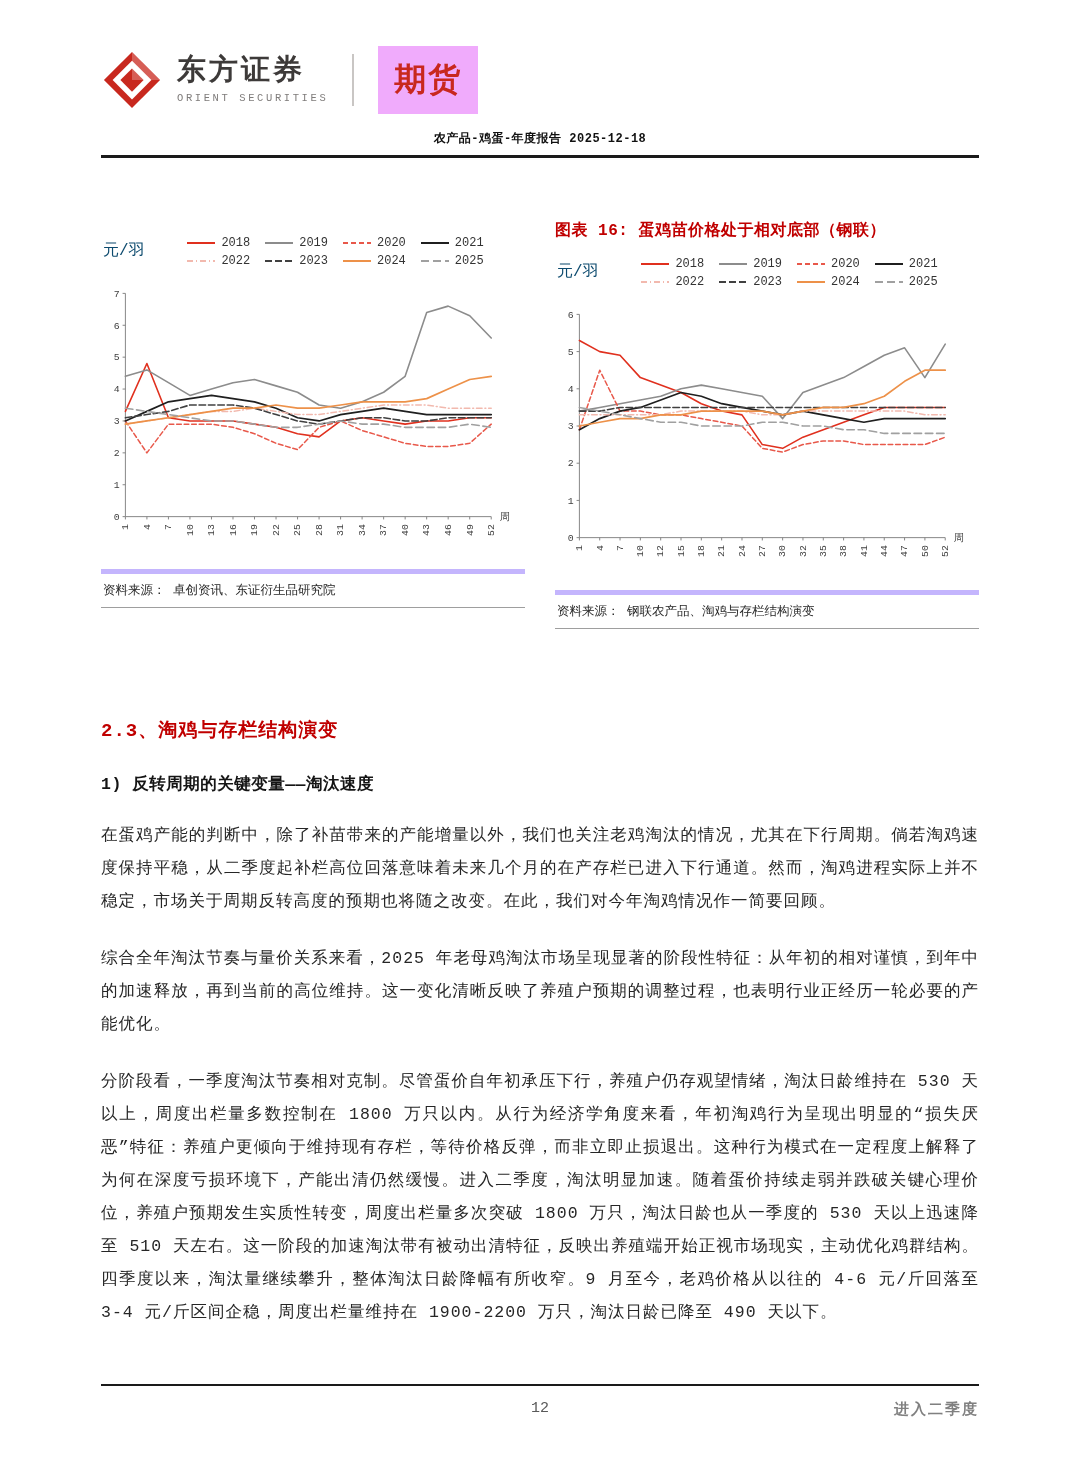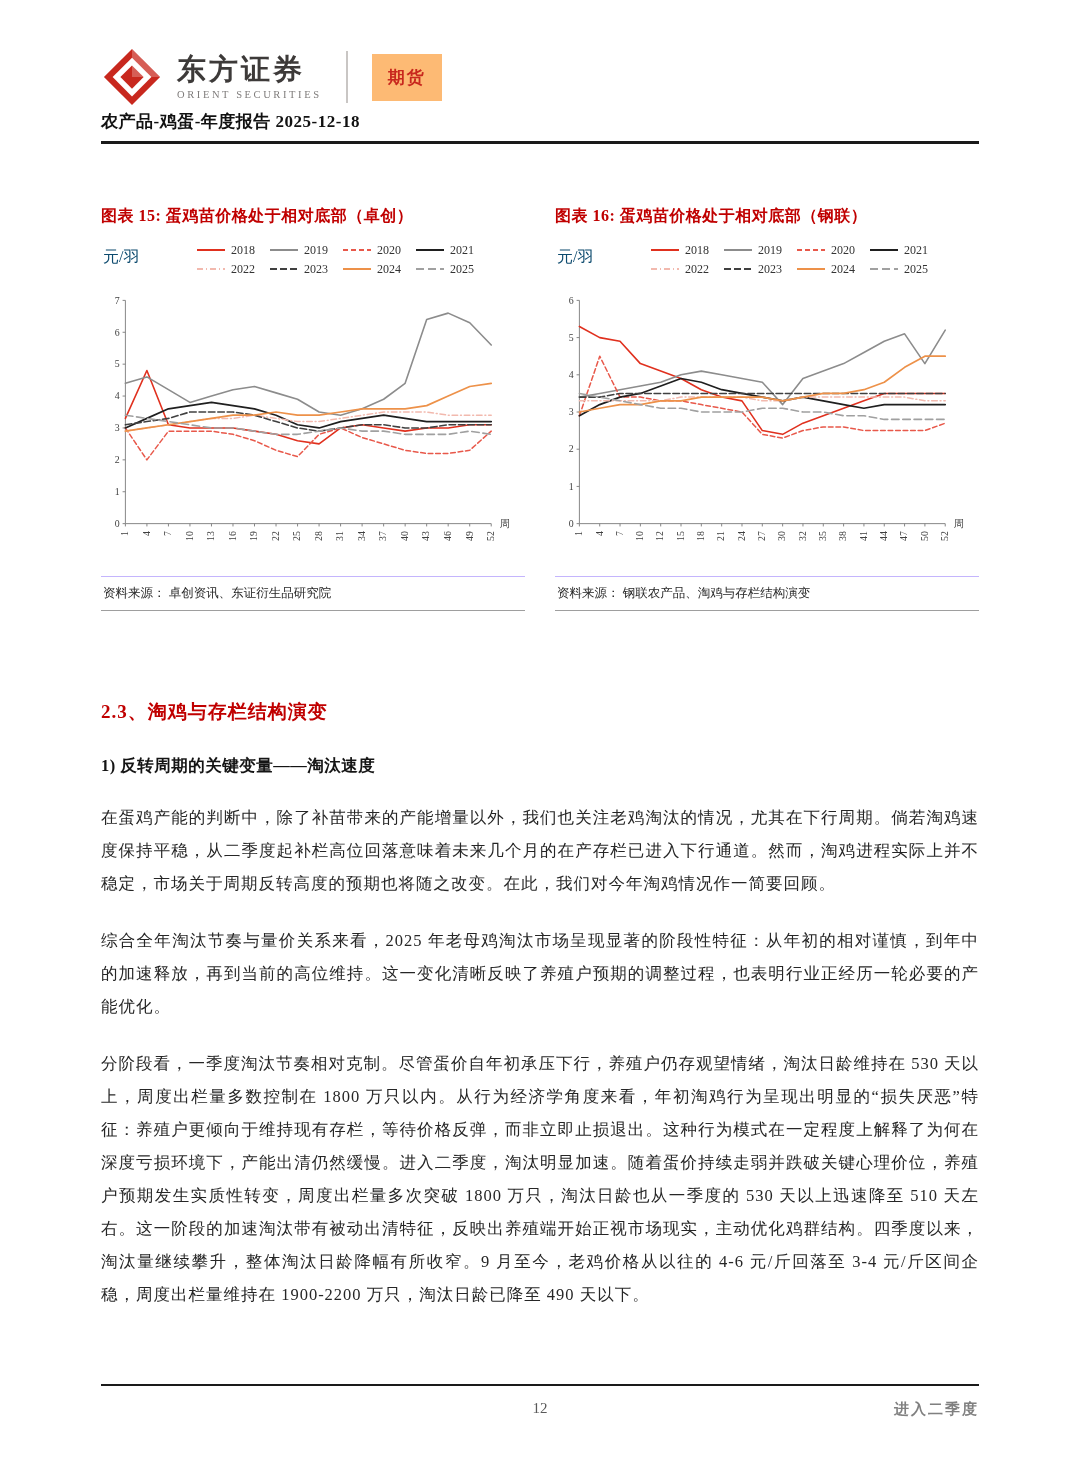--- a/index.html
+++ b/index.html
@@ -3,47 +3,47 @@
 <meta charset="utf-8">
 <style>
   * { box-sizing: border-box; }
   html,body { margin:0; padding:0; background:#ffffff; }
   .page {
     position: relative;
     width: 1030px;
     height: 1466px;
     margin: 0 auto;
     background: #ffffff;
-    font-family: Liberation Serif, serif;
+    font-family: Liberation Mono, monospace;
     color: #262626;
     overflow: hidden;
   }
   .content { padding: 0 76px; }
 
   
   .brand-row {
     margin-top: 46px;
     display: flex;
     align-items: center;
     gap: 14px;
   }
   .brand-text { display:flex; flex-direction:column; justify-content:center; }
   .brand-cn { font-size: 29px; font-weight: bold; color: #3d3a39; letter-spacing: 3px; line-height: 1.1; }
   .brand-en { font-size: 10.5px; color: #7f7c7b; letter-spacing: 2.6px; margin-top: 4px; }
   .brand-divider { width: 2px; height: 52px; background: #c9c6c4; margin: 0 10px; }
   .brand-tag {
-    font-size: 17px; font-weight: bold; color: #c8281e;
-    background: #fdba74; padding: 12px 16px; letter-spacing: 2px;
+    font-size: 32px; font-weight: bold; color: #c8281e;
+    background: #f0abfc; padding: 12px 16px; letter-spacing: 2px;
   }
   .doc-info {
-    text-align: left;
-    font-size: 17px;
+    text-align: center;
+    font-size: 12px;
     font-weight: bold;
     color: #111111;
-    margin-top: 2px;
+    margin-top: 16px;
     letter-spacing: 0.5px;
   }
   .header-rule { height: 2.5px; background: #1a1a1a; margin-top: 8px; }
 
   
   .figures-row { display: flex; gap: 30px; margin-top: 62px; }
   .figure { flex: 1 1 0; min-width: 0; }
   .figure-title { font-size: 16px; font-weight: bold; color: #c00000; letter-spacing: 0.5px; }
   .figure-body { margin-top: 16px; }
   .legend-wrap { position: relative; min-height: 44px; padding-left: 44px; }
@@ -51,21 +51,21 @@
   .legend-grid {
     width: fit-content; margin: 0 auto;
     display: grid; grid-template-columns: repeat(4, auto);
     column-gap: 14px; row-gap: 4px;
     font-size: 12px; color: #333333; text-align: right;
   }
   .legend-item { display: inline-flex; align-items: center; gap: 5px; white-space: nowrap; }
   .chart-svg { width: 100%; height: auto; display: block; margin-top: 4px; }
   .figure-source {
     margin-top: 8px;
-    border-top: 1px solid #c4b5fd;
+    border-top: 5px solid #c4b5fd;
     border-bottom: 1px solid #9e9e9e;
     padding: 8px 2px;
     font-size: 12.5px;
     color: #262626;
   }
 
   
   .section-heading { margin-top: 88px; font-size: 19px; font-weight: bold; color: #c00000; letter-spacing: 1px; }
   .sub-heading { margin-top: 30px; font-size: 16.5px; font-weight: bold; color: #141414; letter-spacing: 0.5px; }
   .paragraph {
@@ -103,21 +103,20 @@
       </div>
       <div class="brand-divider"></div>
       <div class="brand-tag">期货</div>
     </div>
     <div class="doc-info">农产品-鸡蛋-年度报告 2025-12-18</div>
     <div class="header-rule"></div>
 
     <div class="figures-row">
 
       <div class="figure">
-        <div class="figure-title">图表 15: 蛋鸡苗价格处于相对底部（卓创）</div>
         <div class="figure-body">
           <div class="legend-wrap">
             <span class="unit-label">元/羽</span>
             <div class="legend-grid">
                 <span class="legend-item">
                   <svg width="30" height="8">
                     <line x1="1" y1="4" x2="29" y2="4" stroke="#e0301e" stroke-width="2"></line>
                   </svg>
                   <span>2018</span>
                 </span>

